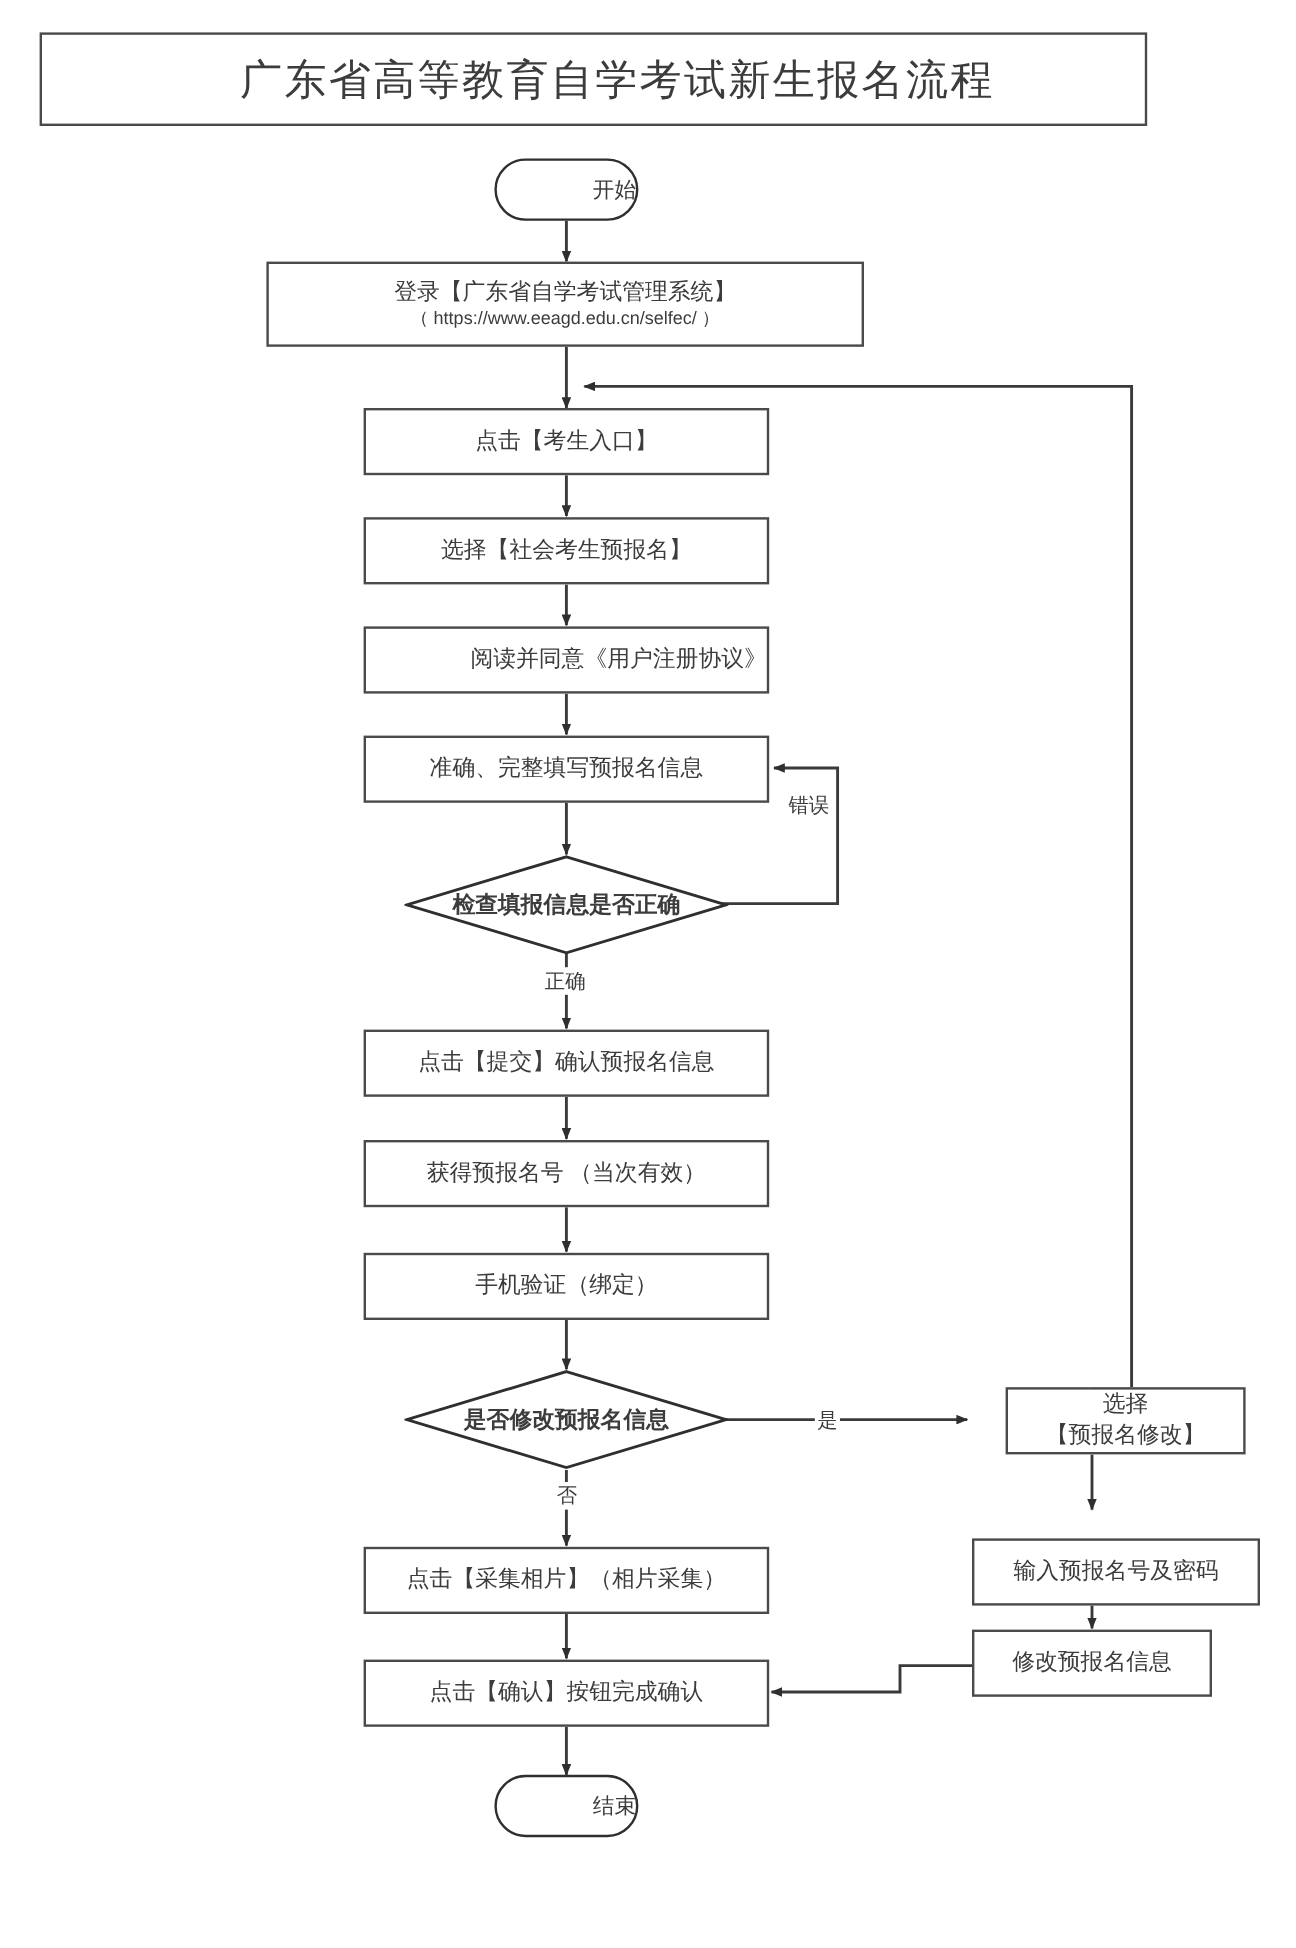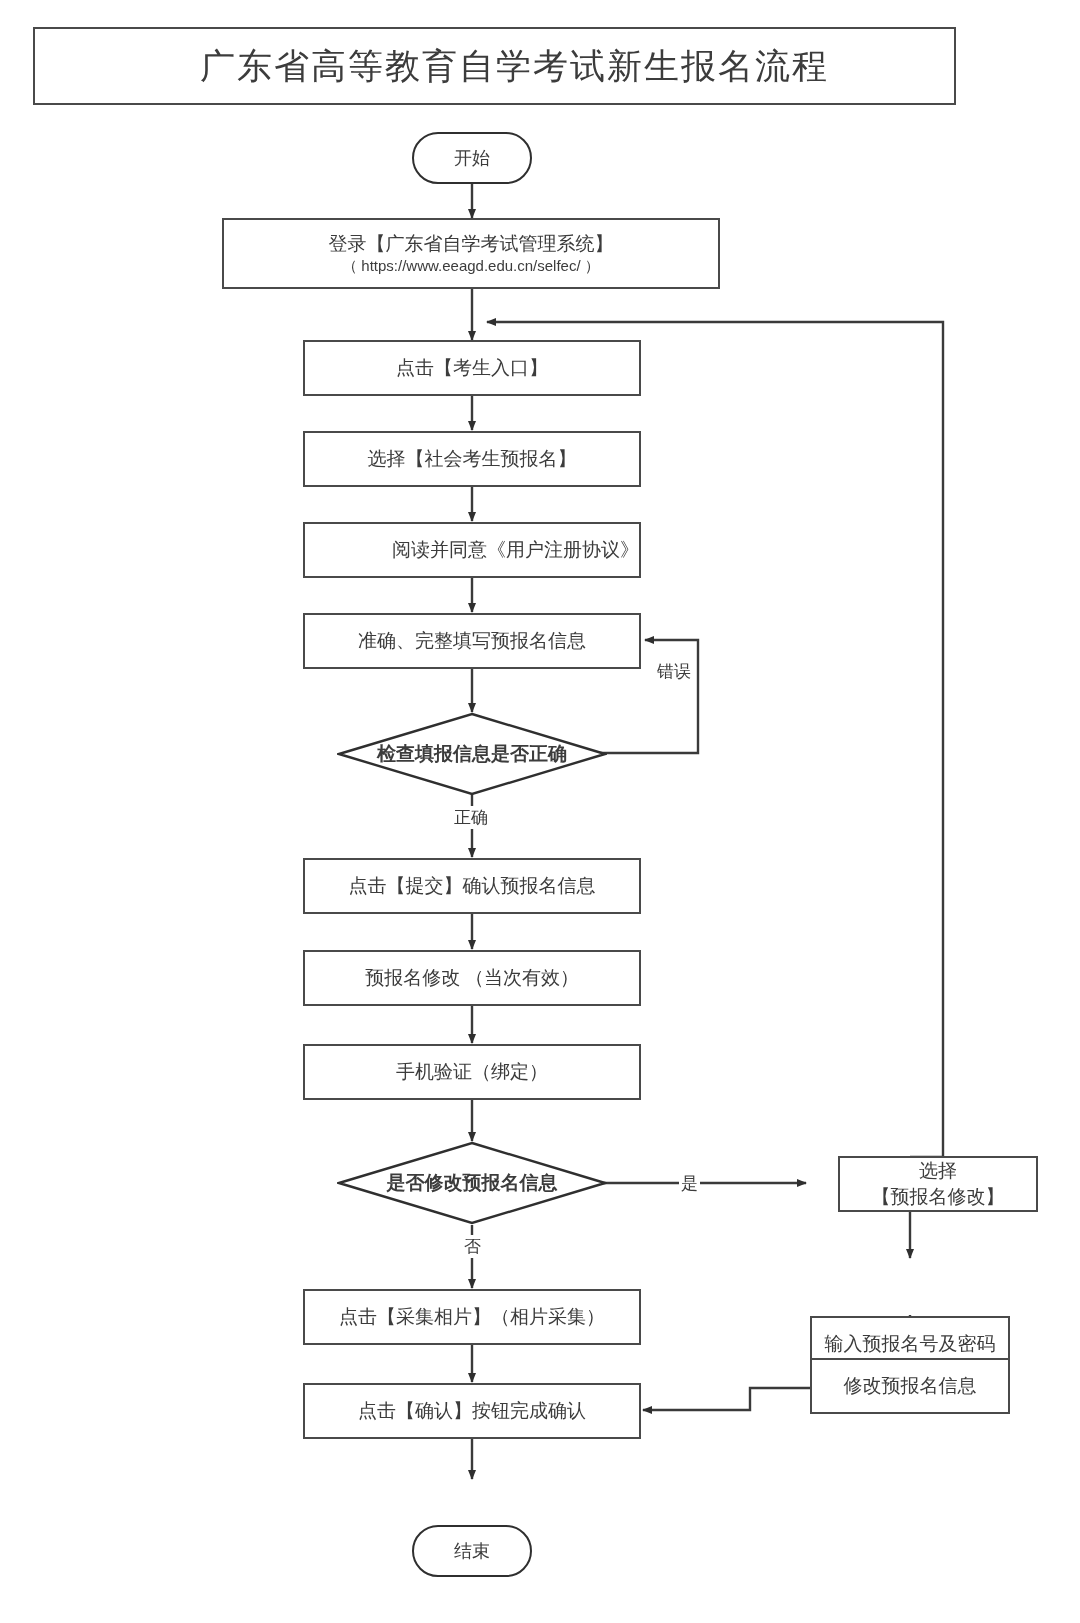--- a/index.html
+++ b/index.html
@@ -54,20 +54,21 @@
     font-size: 19px;
     line-height: 1.35;
     color: #3c3c3c;
   }
   .proc .l2 { display:block; }
   .terminal {
     border: 2px solid #2f2f2f;
     border-radius: 26px;
     font-size: 18px;
     color: #3c3c3c;
+    justify-content: flex-end;
   }
   .mono-line {
     font-family: Liberation Sans, sans-serif;
     font-size: 15px;
     letter-spacing: 0px;
   }
   .ser-line {
     font-family: "Liberation Serif", "DejaVu Serif", serif;
     font-size: 19px;
   }
@@ -196,21 +197,21 @@
       <polygon points="135,2 268,42 135,82 2,42" fill="#ffffff" stroke="#2f2f2f" stroke-width="2.4"></polygon>
     </svg>
     <div class="diamond-label">检查填报信息是否正确</div>
   </div>
 
   <div class="node proc" style="left:303px; top:858px; width:338px; height:56px;">
     <span>点击【提交】确认预报名信息</span>
   </div>
 
   <div class="node proc" style="left:303px; top:950px; width:338px; height:56px;">
-    <span>预报名修改 （当次有效）</span>
+    <span>获得预报名号 （当次有效）</span>
   </div>
 
   <div class="node proc" style="left:303px; top:1044px; width:338px; height:56px;">
     <span>手机验证（绑定）</span>
   </div>
 
   <div class="diamond-wrap" style="left:337px; top:1141px; width:270px; height:84px;">
     <svg width="270" height="84" viewBox="0 0 270 84" xmlns="http://www.w3.org/2000/svg">
       <polygon points="135,2 268,42 135,82 2,42" fill="#ffffff" stroke="#2f2f2f" stroke-width="2.4"></polygon>
     </svg>
@@ -218,30 +219,30 @@
   </div>
 
   <div class="node proc" style="left:303px; top:1289px; width:338px; height:56px;">
     <span>点击【采集相片】（相片采集）</span>
   </div>
 
   <div class="node proc" style="left:303px; top:1383px; width:338px; height:56px;">
     <span>点击【确认】按钮完成确认</span>
   </div>
 
-  <div class="node terminal" style="left:412px; top:1525px; width:120px; height:52px;">
+  <div class="node terminal" style="left:412px; top:1479px; width:120px; height:52px;">
     <span>结束</span>
   </div>
 
   <div class="node proc" style="left:810px; top:1156px; width:200px; height:56px; flex-direction:column;margin-left:28px;">
     <span class="l2">选择</span>
     <span class="l2">【预报名修改】</span>
   </div>
 
-  <div class="node proc" style="left:810px; top:1316px; width:200px; height:56px;">
+  <div class="node proc" style="left:810px; top:1282px; width:240px; height:56px;">
     <span>输入预报名号及密码</span>
   </div>
 
   <div class="node proc" style="left:810px; top:1358px; width:200px; height:56px;">
     <span>修改预报名信息</span>
   </div>
 
   <div class="edge-label" style="left:655px; top:660px;">错误</div>
   <div class="edge-label" style="left:452px; top:806px;">正确</div>
   <div class="edge-label" style="left:679px; top:1172px;">是</div>

